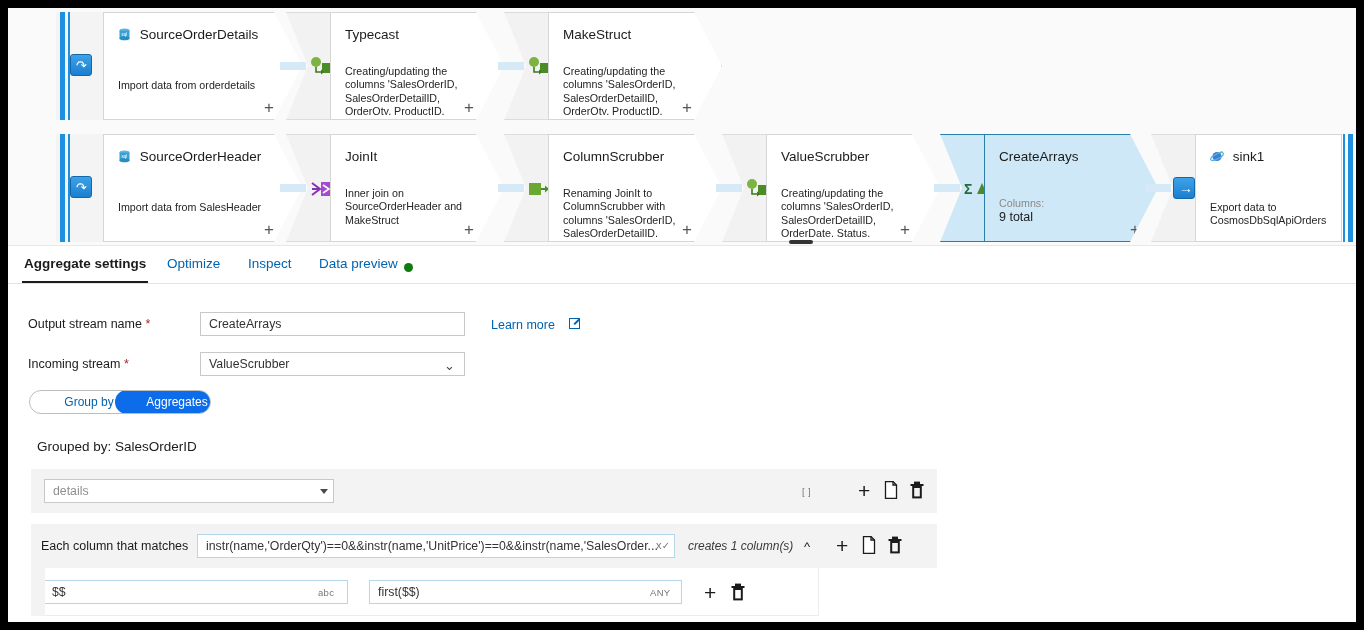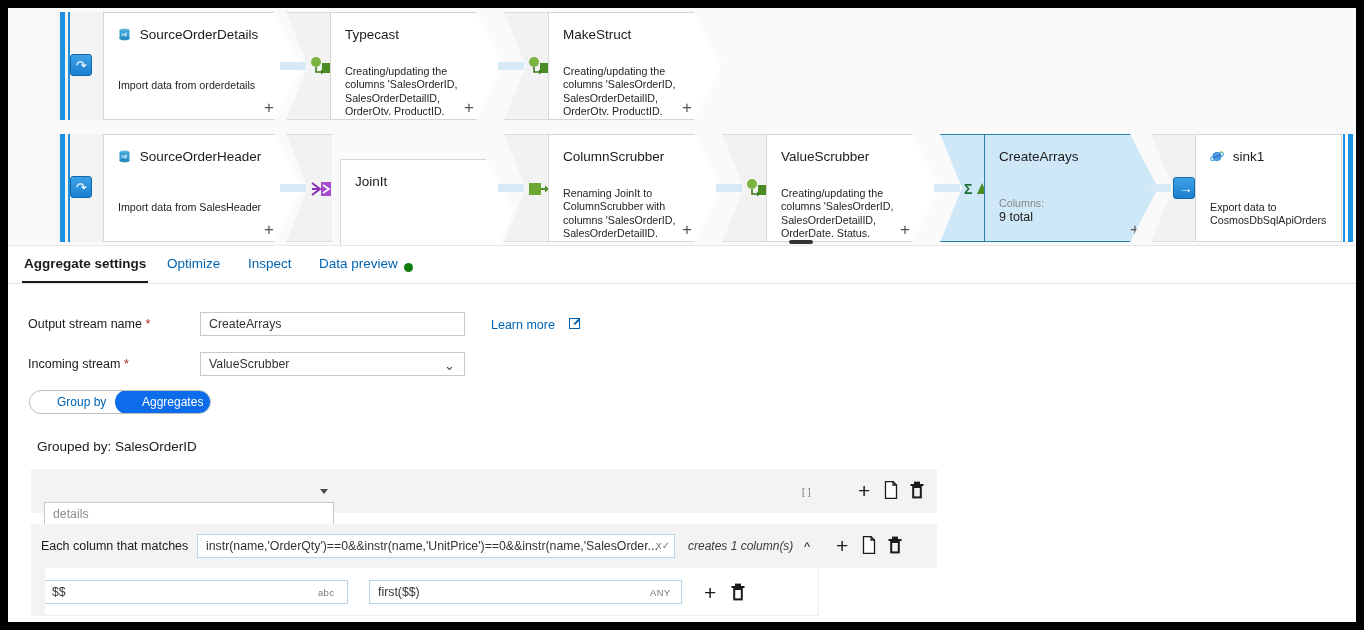--- a/index.html
+++ b/index.html
@@ -159,21 +159,21 @@
     background:#0063b1; transform:rotate(-45deg);
   }
 
   
   .pill {
     position:absolute; height:24px; border:1px solid #bdbdbd;
     border-radius:13px; background:#fff; overflow:hidden;
   }
   .pill-seg {
     position:absolute; top:0; height:22px; line-height:22px;
-    font-size:12px; color:#0063b1; cursor:pointer;padding-left:27px;
+    text-align:center; font-size:12px; color:#0063b1; cursor:pointer;padding-left:27px;
   }
   .pill-seg.on {
     background:#0c6ce9; color:#fff; border-radius:13px; top:-1px; height:24px; line-height:24px;
   }
 
   .grouped {
     position:absolute; font-size:13.5px; color:#1b1b1b;
   }
 
   
@@ -301,23 +301,24 @@
             <svg width="22" height="20" viewBox="0 0 22 20">
               <rect x="11" y="3" width="10" height="14" fill="#a64ad0"></rect>
               <path d="M2 4 L10 10 L2 16" stroke="#8a2fb8" stroke-width="2" fill="none"></path>
               <path d="M2 10 L10 10" stroke="#8a2fb8" stroke-width="2" fill="none"></path>
               <path d="M13 6 L19 10 L13 14" stroke="#fff" stroke-width="1.6" fill="none"></path>
             </svg>
           </div>
         </div>
       </div>
 
-      <div class="node" style="left:332px;width:174px;margin-top:25px;">
+      <div class="node" style="left:322px;width:174px;">
         <div class="chev" style="left:0;width:174px;">
           <div class="node-title">JoinIt</div>
+          <div class="node-desc">Inner join on SourceOrderHeader and MakeStruct</div>
           <div class="plus-node" style="left:133px;top:88px;">+</div>
         </div>
       </div>
 
       <div class="node" style="left:496px;width:46px;">
         <div class="link" style="left:-6px;"></div>
         <div class="stub" style="left:0;">
           <div class="stub-icon">
             <svg width="22" height="20" viewBox="0 0 22 20">
               <rect x="1" y="4" width="12" height="12" fill="#6aa832"></rect>
@@ -437,21 +438,21 @@
   <div class="chevd" style="left:436px;top:353px;">⌄</div>
 
   <div class="pill" style="left:21px;top:382px;width:182px;">
     <div class="pill-seg" style="left:0;width:91px;">Group by</div>
     <div class="pill-seg on" style="left:85px;width:97px;">Aggregates</div>
   </div>
 
   <div class="grouped" style="left:29px;top:431px;">Grouped by: SalesOrderID</div>
 
   <div class="panel" style="left:23px;top:461px;width:906px;height:44px;">
-    <div class="tbox placeholder" style="left:13px;top:10px;width:290px;background:#fff;margin-top:23px;">details</div>
+    <div class="tbox placeholder" style="left:13px;top:10px;width:290px;background:#fff;">details</div>
     <div class="caret" style="left:289px;top:20px;"></div>
 
     <div class="type-hint" style="left:771px;top:17px;">[ ]</div>
 
     <div class="icon-btn ic-plus" style="left:827px;top:14px;">+</div>
     <div class="icon-btn" style="left:853px;top:12px;">
       <svg width="16" height="18" viewBox="0 0 16 18">
         <path d="M1.5 0.5 H9 L12.5 4 V17.5 H1.5 Z" fill="#fff" stroke="#1b1b1b" stroke-width="1.3"></path>
         <path d="M9 0.5 V4 H12.5" fill="none" stroke="#1b1b1b" stroke-width="1.3"></path>
       </svg>

